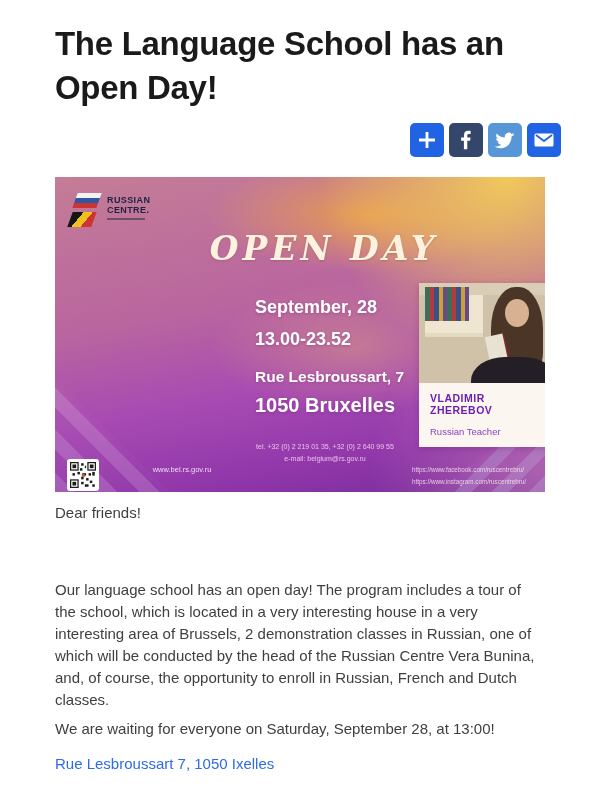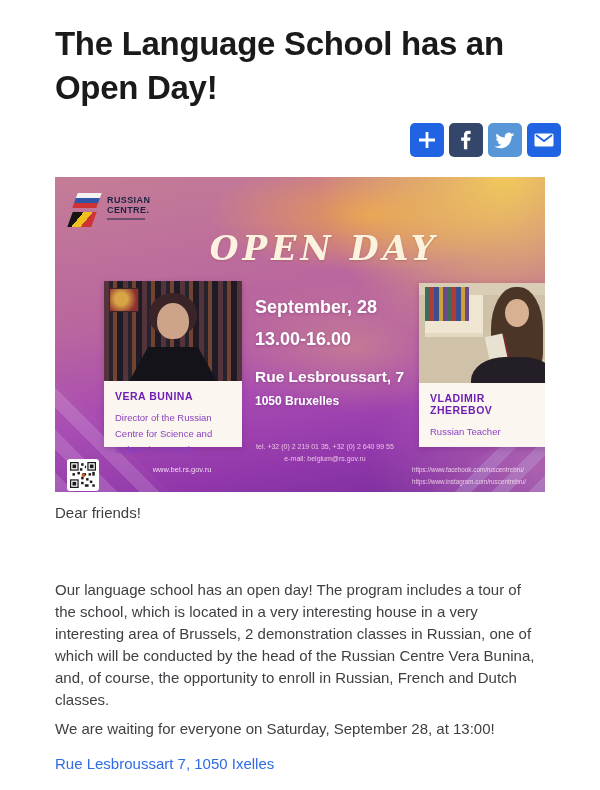--- a/index.html
+++ b/index.html
@@ -82,21 +82,21 @@
 
   .center-info {
     position: absolute; left: 187px; width: 178px; top: 120px;
     color: #ffffff; white-space: nowrap;
     text-shadow: 0 1px 3px rgba(90,40,110,0.35);
     padding-left: 13px;
   }
   .ci-date { font-size: 18px; font-weight: bold; }
   .ci-time { font-size: 18px; font-weight: bold; margin-top: 11px; }
   .ci-addr1 { font-size: 15.5px; font-weight: bold; margin-top: 18px; }
-  .ci-addr2 { font-size: 12px; font-weight: bold; margin-top: 8px; }
+  .ci-addr2 { font-size: 20px; font-weight: bold; margin-top: 8px; }
   .contact-lines {
     position: absolute; left: 150px; width: 240px; top: 264px;
     text-align: center; font-size: 7px; line-height: 1.65;
     color: rgba(255,228,240,0.8); white-space: nowrap;
   }
 
   .person-card {
     position: absolute; background: #fbf6ef;
     box-shadow: 0 2px 6px rgba(80,20,90,0.25);
   }
@@ -204,37 +204,25 @@
         <div>RUSSIAN</div>
         <div>CENTRE.</div>
         <div class="logo-sub"></div>
       </div>
     </div>
 
     <div class="banner-title">OPEN DAY</div>
 
     <div class="center-info">
       <div class="ci-date">September, 28</div>
-      <div class="ci-time">13.00-16.00</div>
+      <div class="ci-time">13.00-23.52</div>
       <div class="ci-addr1">Rue Lesbroussart, 7</div>
       <div class="ci-addr2">1050 Bruxelles</div>
     </div>
 
-    <div class="person-card card-left">
-      <div class="photo photo-vera">
-        <div class="vera-painting"></div>
-        <div class="vera-hair"></div>
-        <div class="vera-face"></div>
-        <div class="vera-body"></div>
-      </div>
-      <div class="card-text">
-        <div class="person-name">VERA BUNINA</div>
-        <div class="person-role">Director of the Russian Centre for Science and Culture in Brussels</div>
-      </div>
-    </div>
 
     <div class="person-card card-right">
       <div class="photo photo-vladimir">
         <div class="vlad-shelf"></div>
         <div class="vlad-books"></div>
         <div class="vlad-hair"></div>
         <div class="vlad-face"></div>
         <div class="vlad-book"></div>
         <div class="vlad-body"></div>
       </div>

